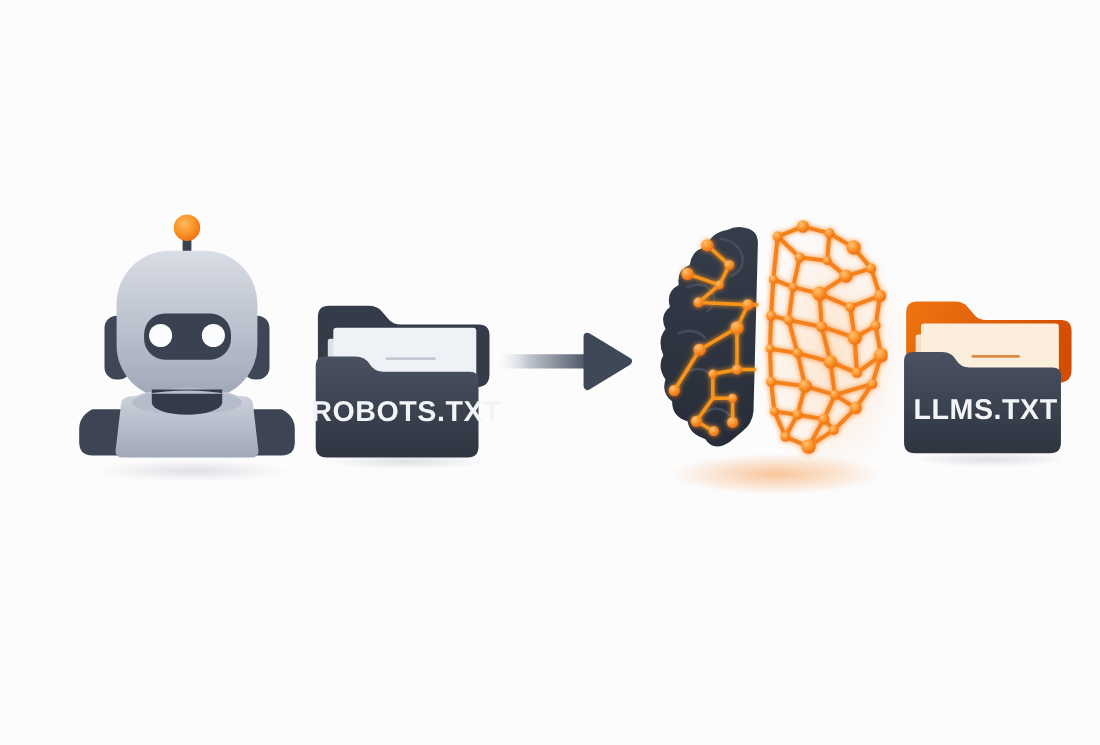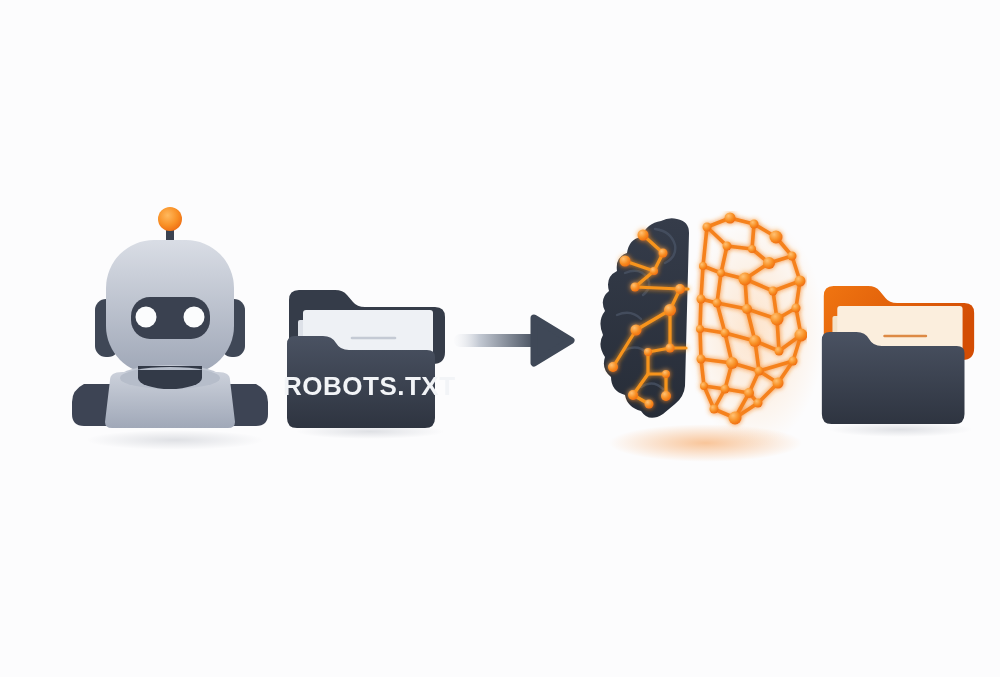--- a/index.html
+++ b/index.html
@@ -10,21 +10,21 @@
     --robot-gray:#aab1bf;
     --paper-white:#eef1f5;
     --paper-cream:#fbeedd;
     --orange:#f5821f;
     --orange-deep:#e4600d;
     --label-text:#f2f4f7;
   }
   html,body{margin:0;padding:0;}
   body{background:var(--background);font-family:"Liberation Sans",sans-serif;}
   .stage{
-    position:relative;width:1000px;height:484px;margin:16px auto;
+    position:relative;width:1000px;height:484px;margin:4px auto;
     background:var(--background);overflow:hidden;
   }
   .abs{position:absolute;}
   .shadow{
     border-radius:50%;
     background:radial-gradient(ellipse at center, rgba(70,80,100,0.16) 0%, rgba(70,80,100,0.0) 70%);
   }
   .shadow--orange{
     background:radial-gradient(ellipse at center, rgba(245,130,32,0.45) 0%, rgba(245,130,32,0.0) 70%);
   }
@@ -279,14 +279,15 @@
 
       <path d="M6,82 L6,18 Q6,8 16,8 L52,8 Q60,8 64,13 L70,20 Q74,25 82,25 L152,25 Q162,25 162,35 L162,70 Q162,82 150,82 Z" fill="url(#backOrange)"></path>
 
       <rect x="15" y="38" width="12" height="44" rx="2" fill="#f3e2c8"></rect>
       <rect x="20" y="28" width="130" height="56" rx="3" fill="var(--paper-cream)"></rect>
       <line x1="69" y1="58" x2="112" y2="58" stroke="#dd8a45" stroke-width="2.6" stroke-linecap="round"></line>
 
       <path d="M4,62 Q4,54 12,54 L40,54 Q49,54 53,61 Q57,68 66,68 L144,68 Q152,68 152,75 L152,136 Q152,146 142,146 L14,146 Q4,146 4,136 Z" fill="url(#frontGrad2)"></path>
     </svg>
   </div>
+  <div class="folder-label" style="left:818px;top:353px;width:156px;">LLMS.TXT</div>
 
 </div>
 
 </body></html>

